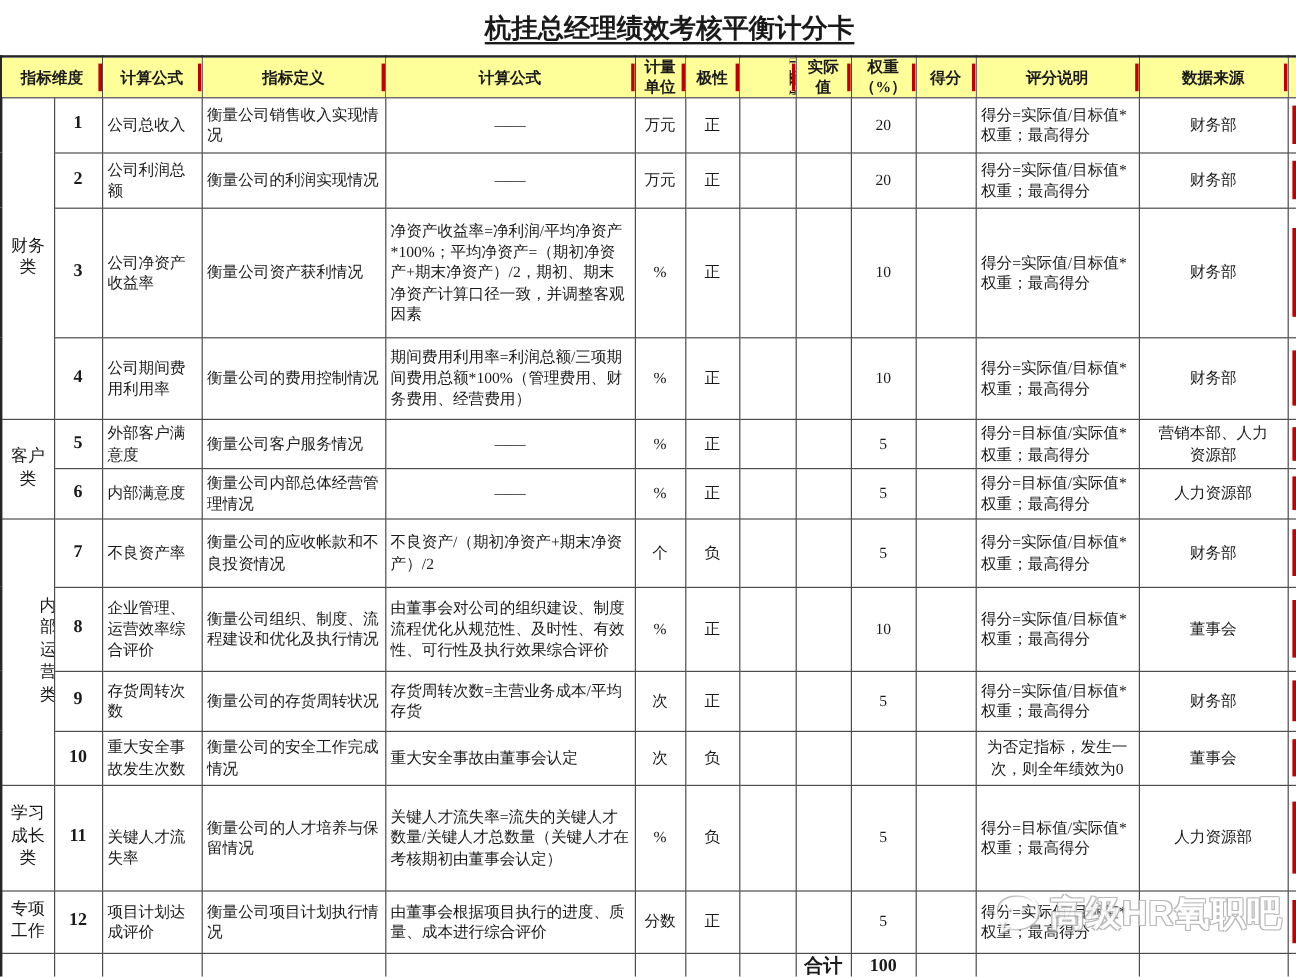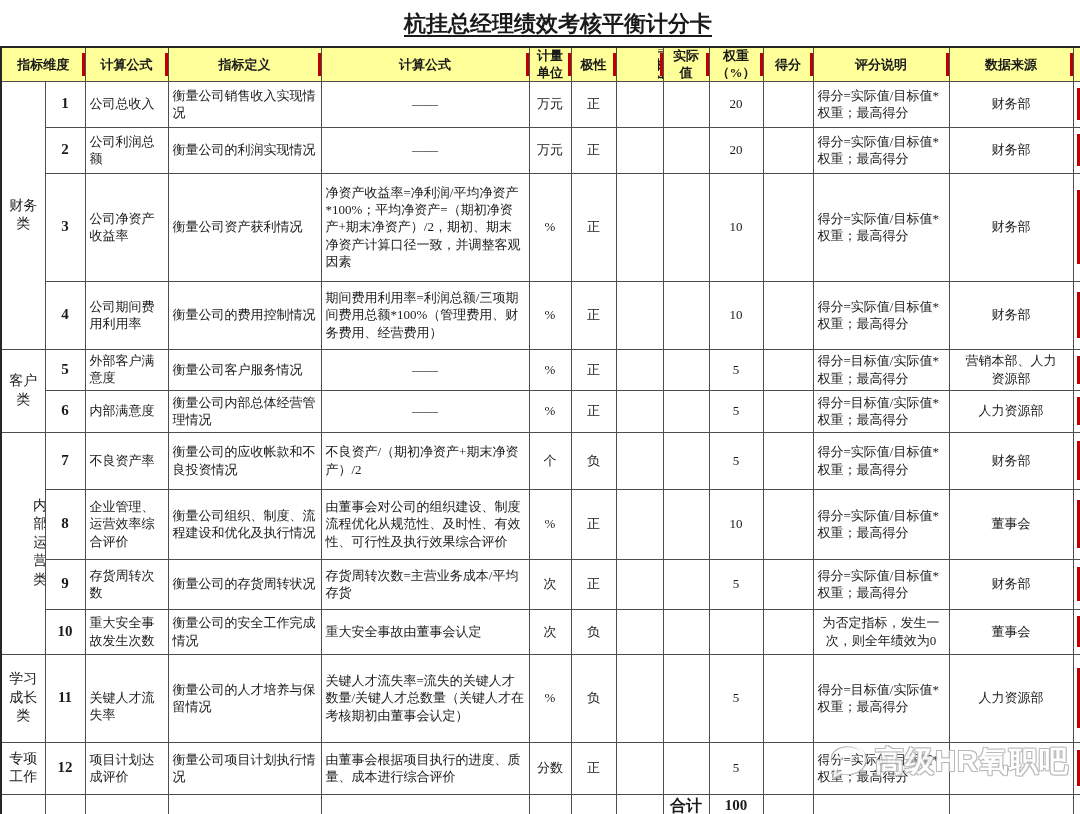--- a/index.html
+++ b/index.html
@@ -416,21 +416,21 @@
             <div class="cw" style="height: 77px;">
               <span>客户类</span>
             </div>
           </td>
           <td class="c num">
             <div class="cw" style="height: 36px;">
               <span>5</span>
             </div>
           </td>
           <td class="l">
-            <div class="cw" style="height: 36px; align-items: flex-end;">
+            <div class="cw" style="height: 36px;">
               <span>外部客户满意度</span>
             </div>
           </td>
           <td class="l">
             <div class="cw" style="height: 36px;">
               <span>衡量公司客户服务情况</span>
             </div>
           </td>
           <td class="c">
             <div class="cw" style="height: 36px;">

